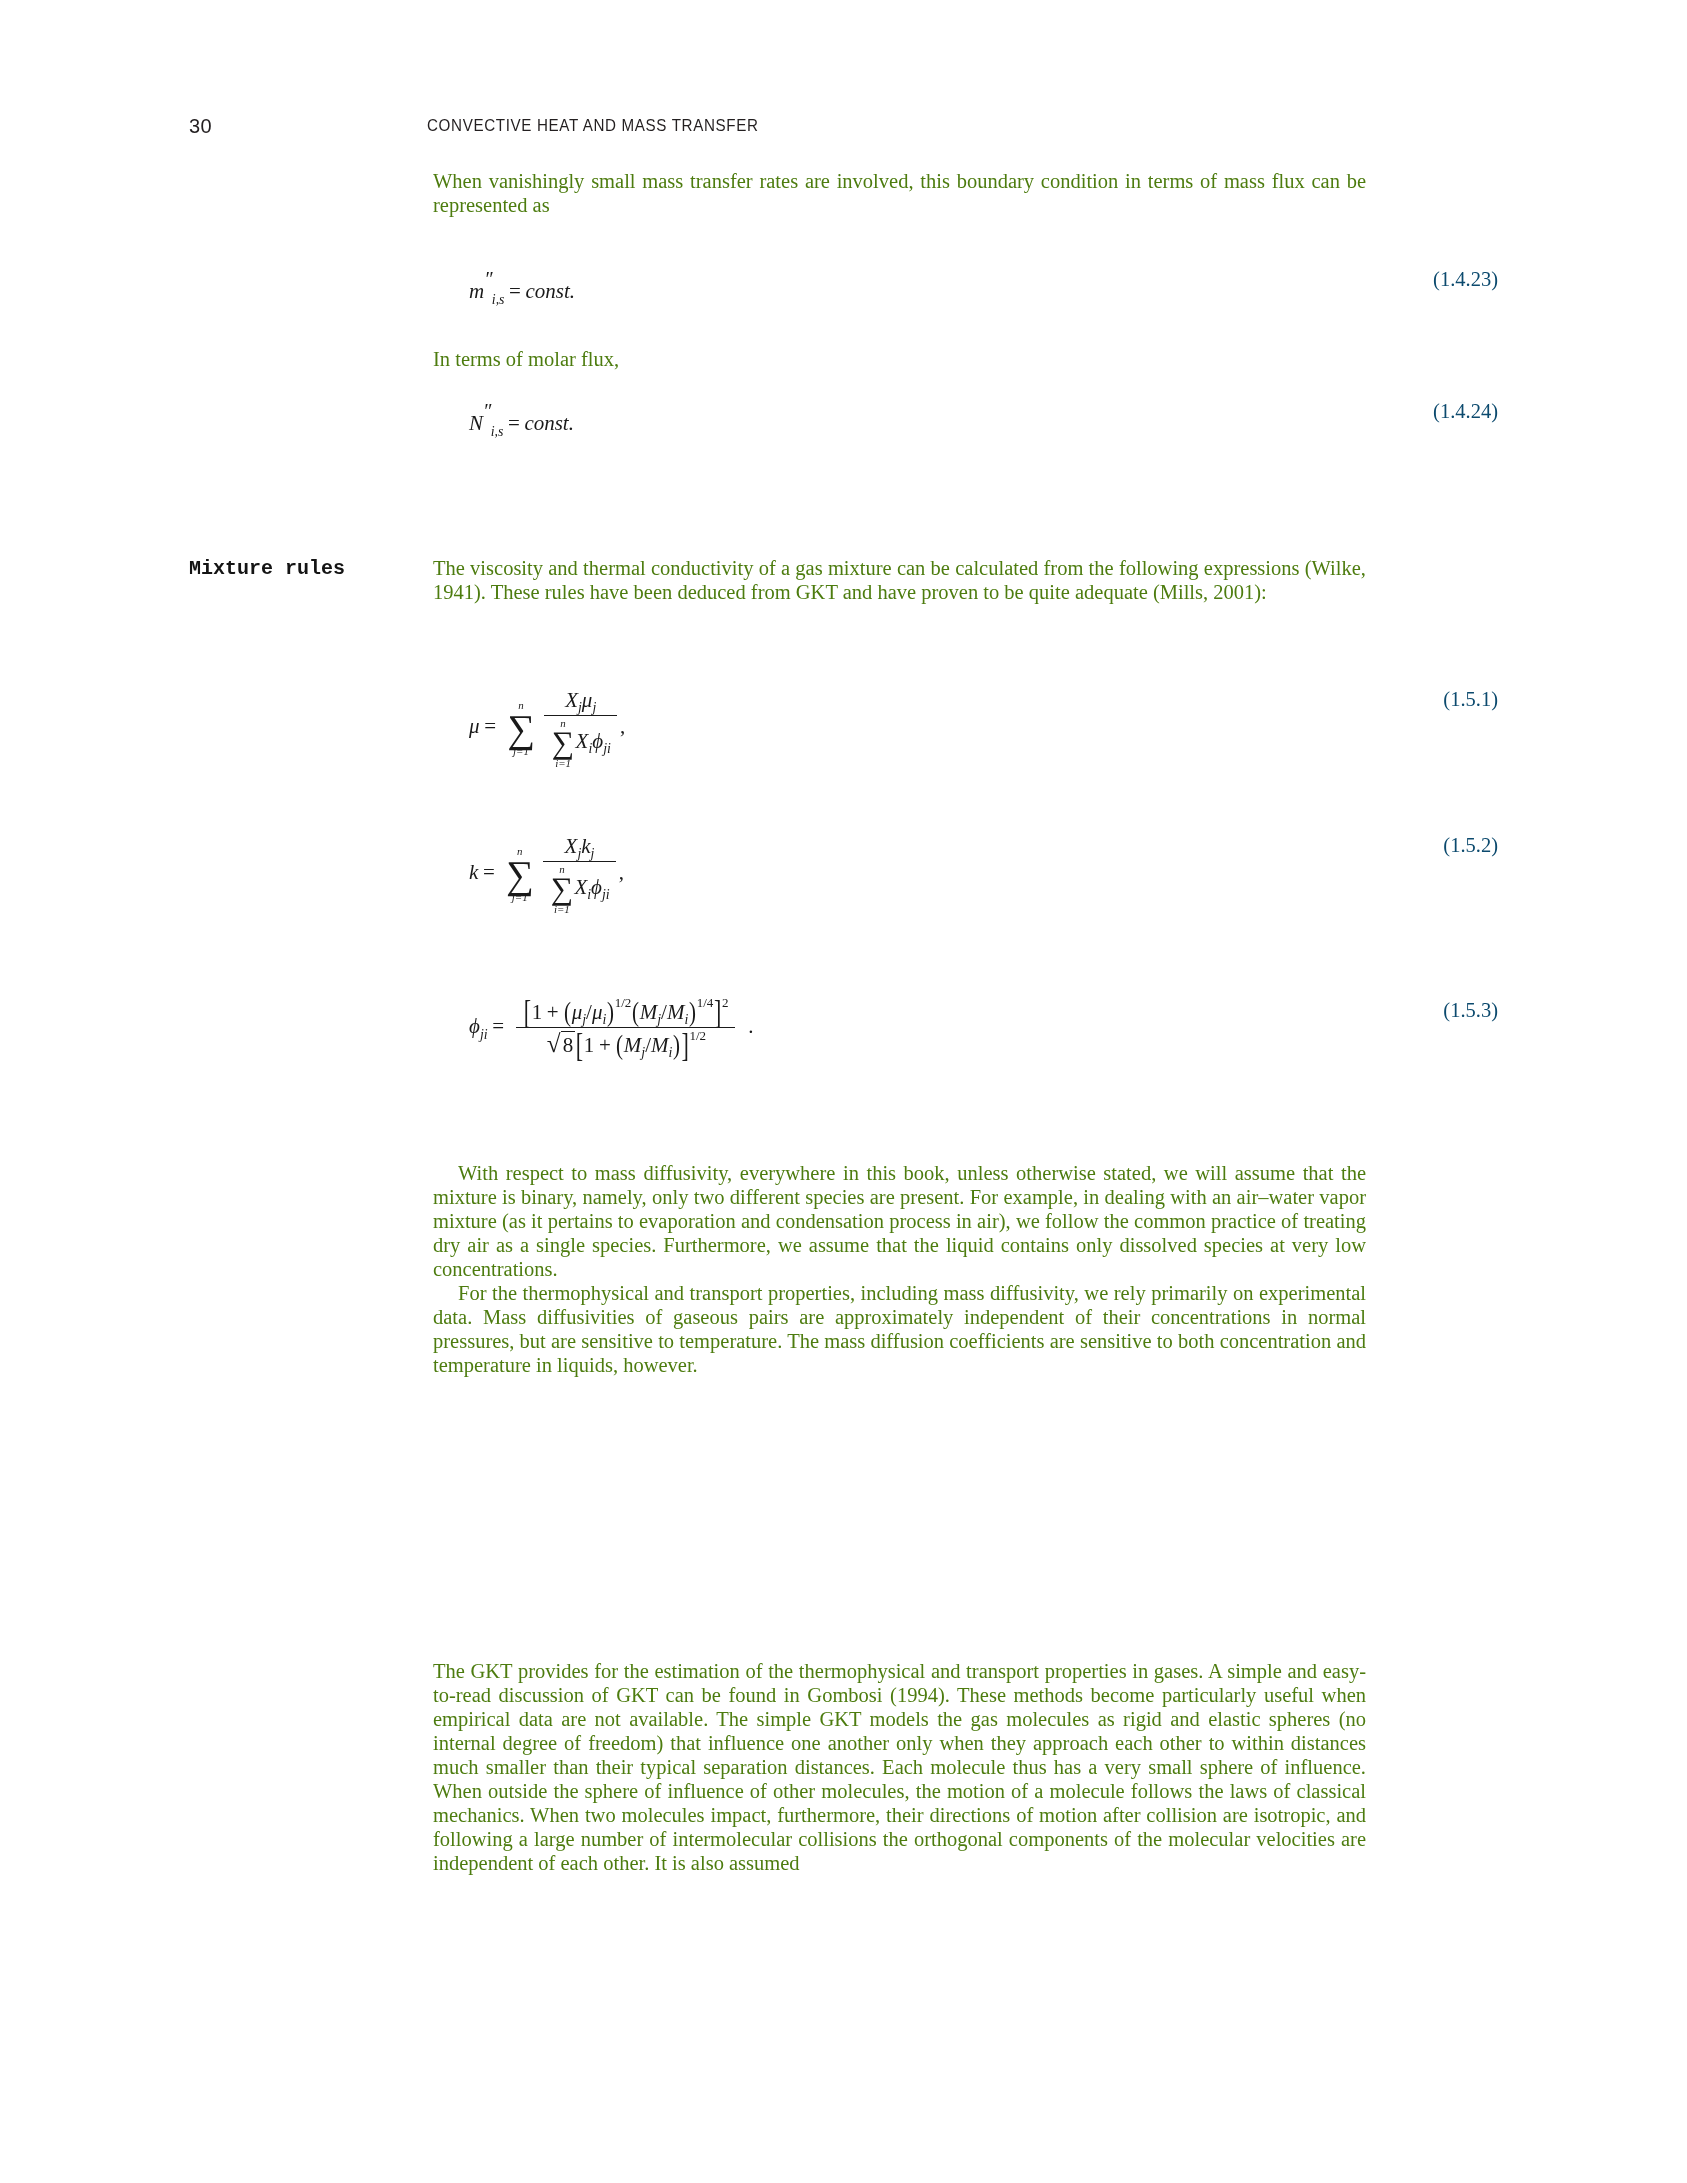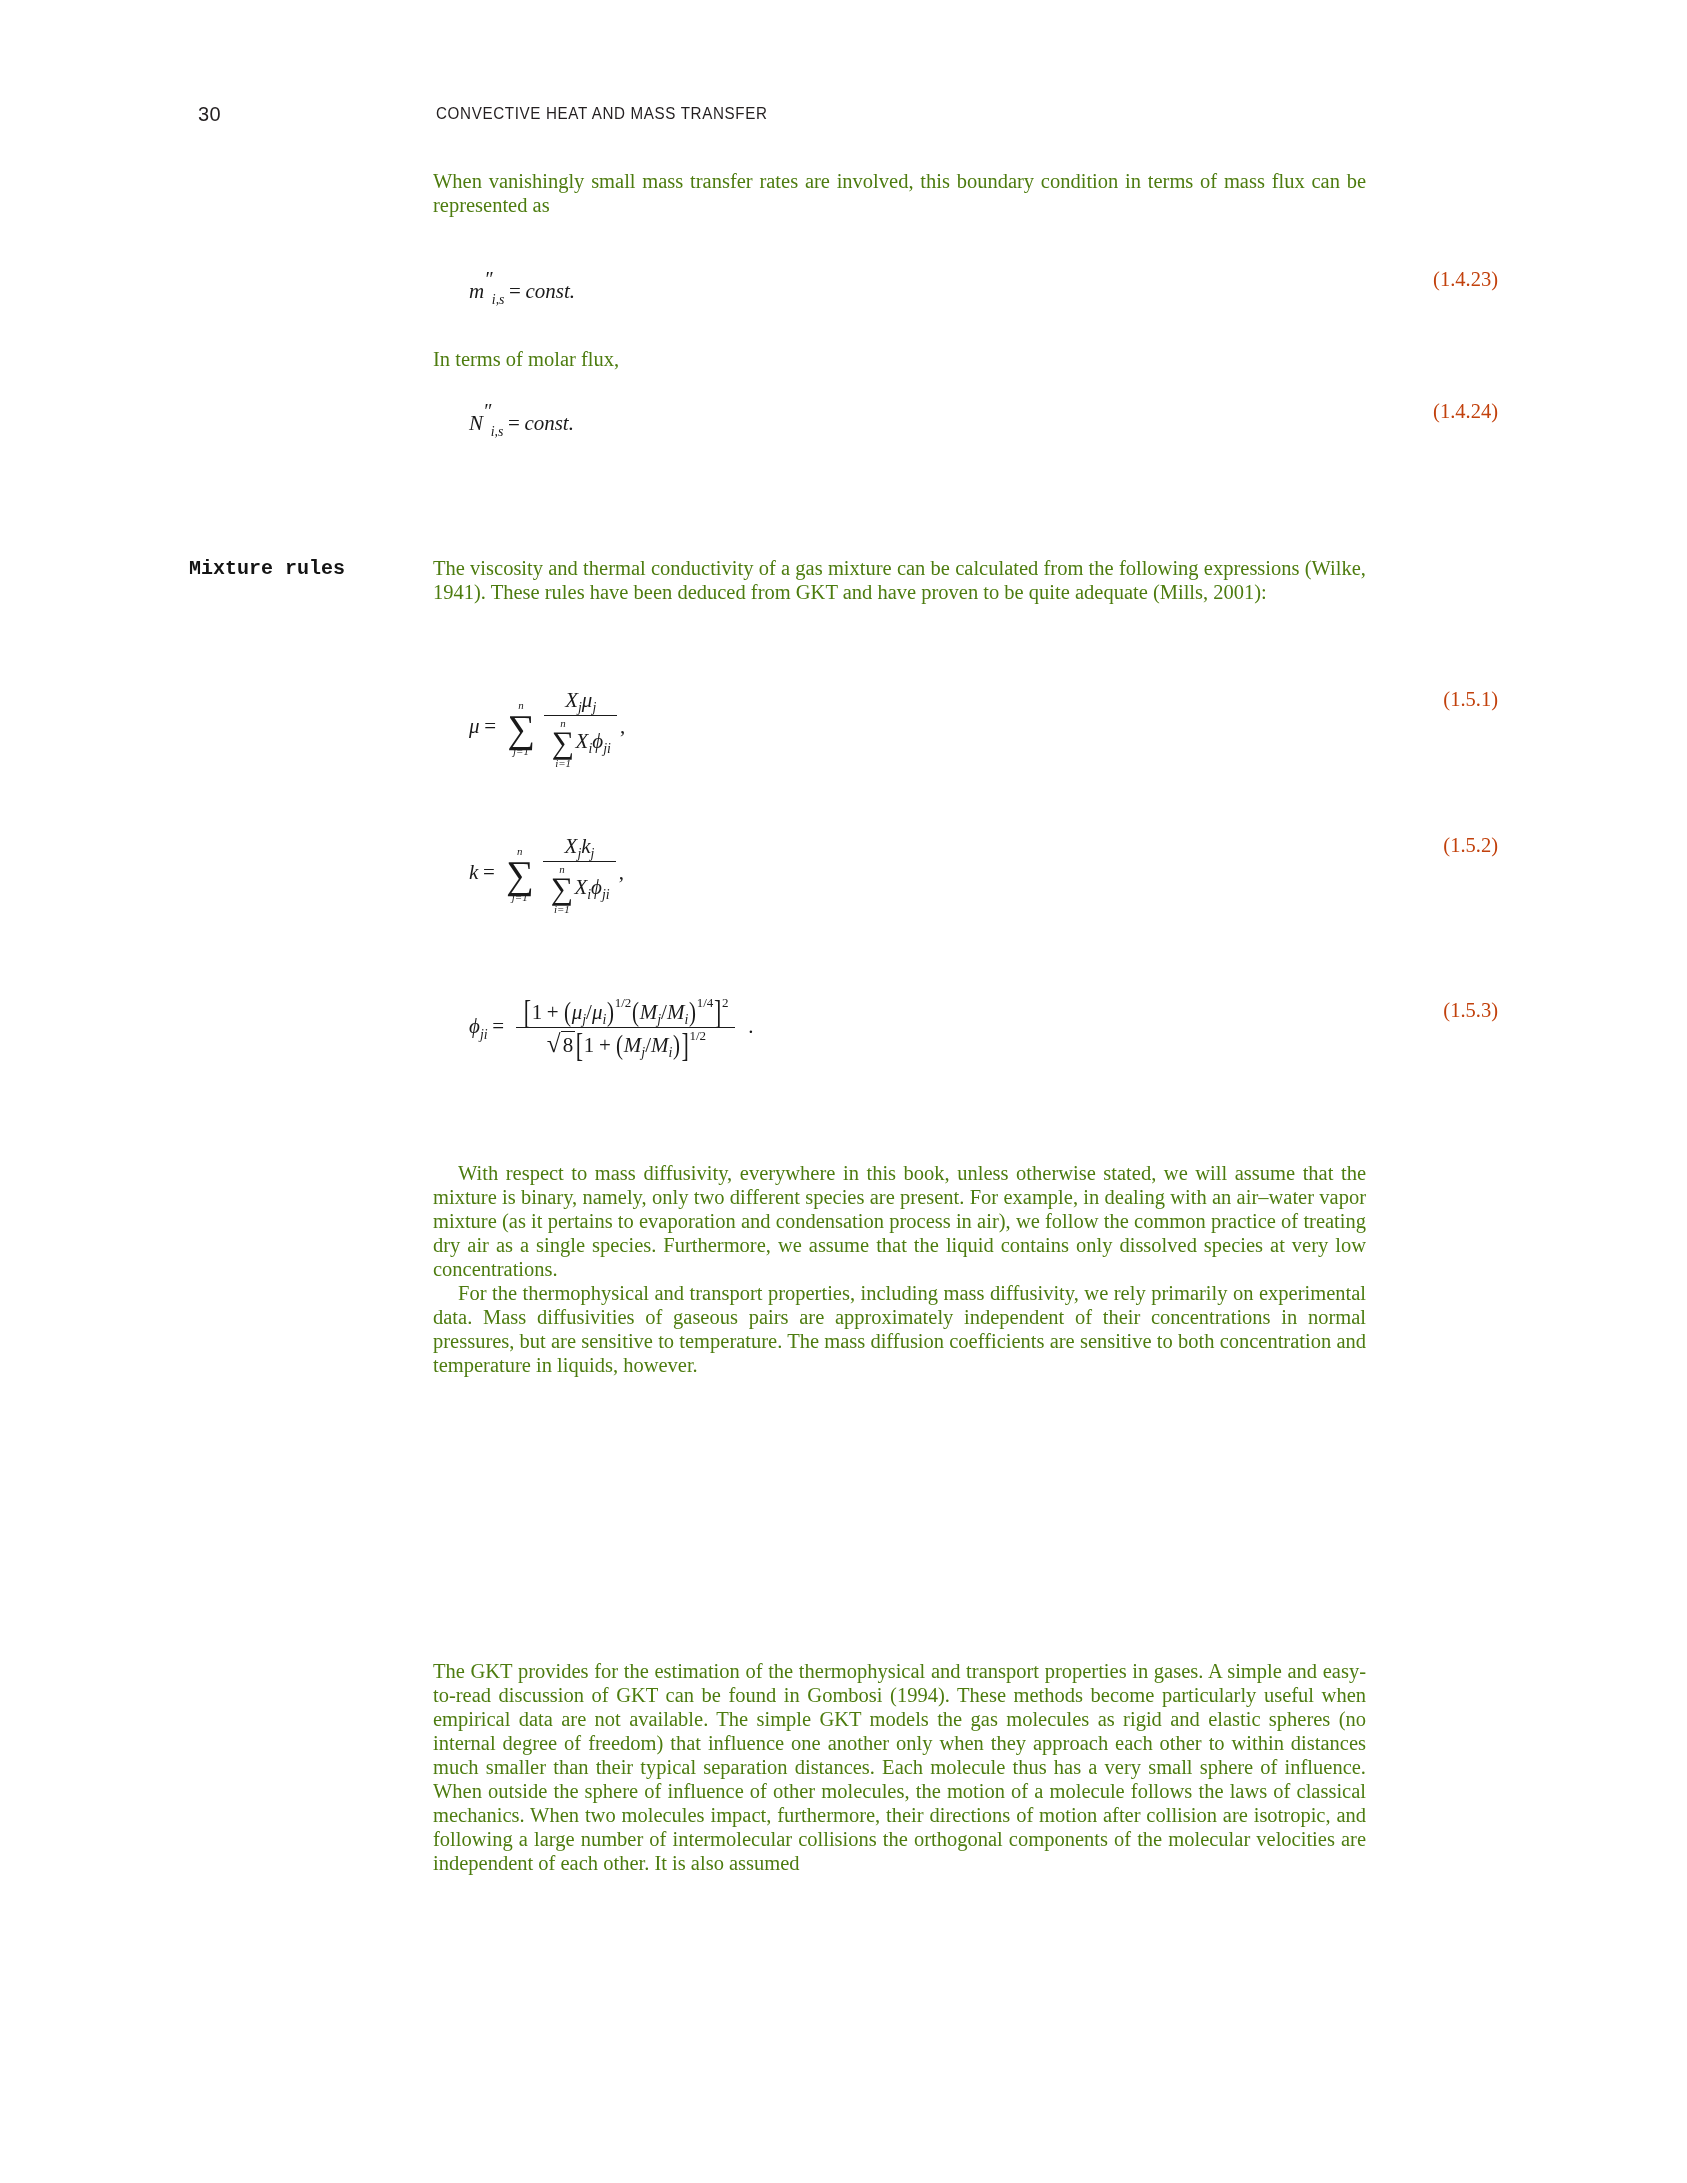--- a/index.html
+++ b/index.html
@@ -21,24 +21,23 @@
     left: 0; top: 0;
     width: 1687px;
     height: 2183px;
     background: #ffffff;
   }
 
   
   .runhead {
     position: absolute;
     left: 189px;
-    top: 103px;
+    top: 115px;
     width: 1310px;
     height: 26.5px;
-    margin-left: 9px;
   }
   .folio {
     position: absolute;
     left: 0;
     top: 0;
     font-family: "Liberation Sans", "DejaVu Sans", sans-serif;
     font-size: 20px;
     letter-spacing: 0.3px;
     color: #231f20;
   }
@@ -121,21 +120,21 @@
     top: 0;
     font-size: 21px;
     color: #1a1a1a;
     white-space: nowrap;
   }
   .eq .eqnum {
     position: absolute;
     right: 0;
     top: 0;
     font-size: 20.5px;
-    color: #c2410c;
+    color: #0c4a6e;
     white-space: nowrap;
   }
 
   
   .mi { font-style: italic; }
   .mn { font-style: normal; }
   .op { font-style: normal; padding: 0 4.6px; }
 
   sub.s, sup.s {
     font-size: 0.66em;

